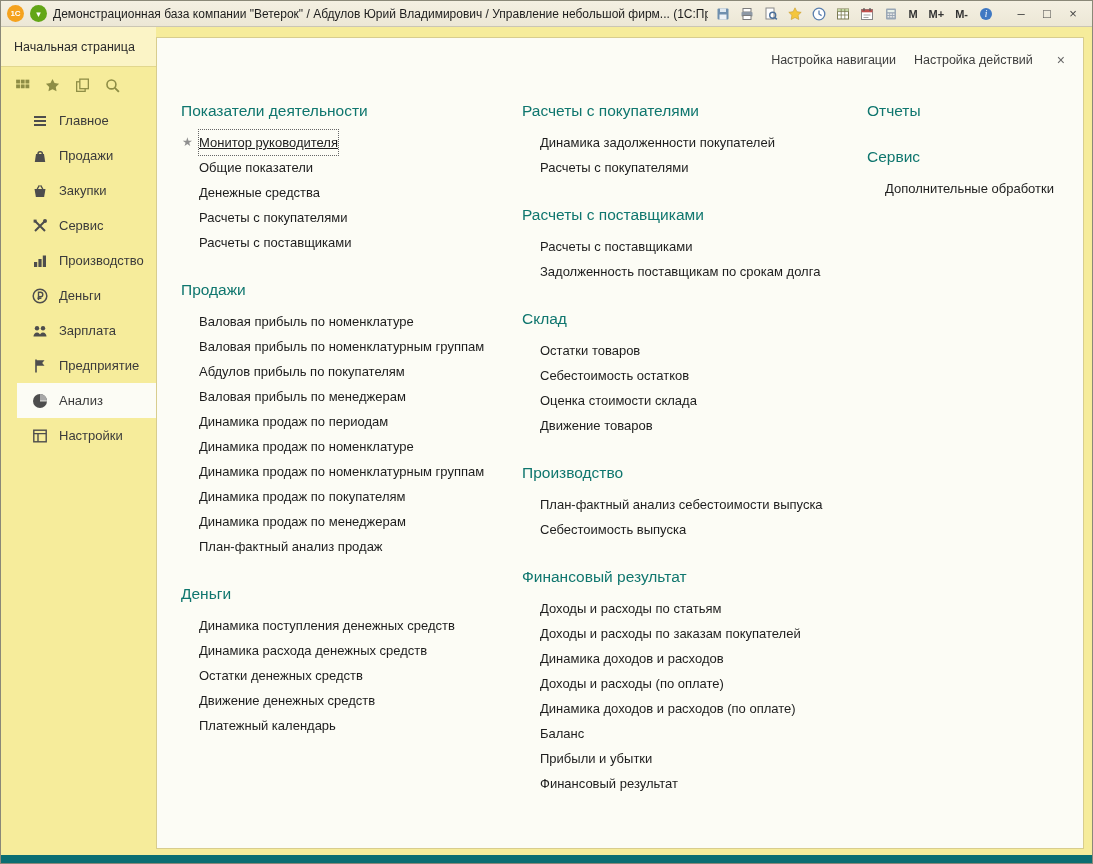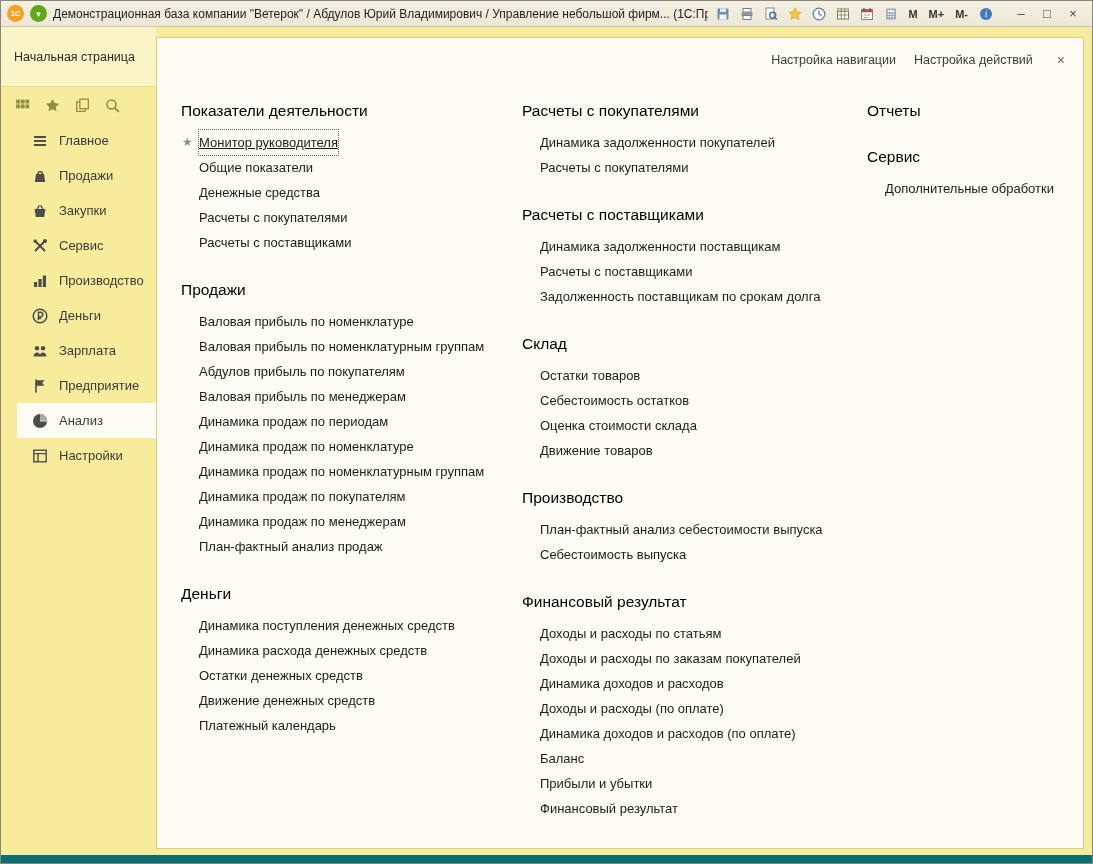--- a/index.html
+++ b/index.html
@@ -15,42 +15,42 @@
   .tb-btn { width:17px; height:17px; display:flex; align-items:center; justify-content:center; cursor:pointer; }
   .tb-btn svg { width:16px; height:16px; display:block; }
   .tb-btn.mem { width:auto; padding:0 2px; font-size:11px; color:#333; font-weight:bold; }
   .win-controls { display:flex; align-items:center; }
   .wc { width:26px; height:20px; display:flex; align-items:center; justify-content:center; font-size:13px; color:#444; cursor:pointer; }
 
   
   .app { flex:1; display:flex; background:#f6ec9b; min-height:0; }
 
   .sidebar { width:155px; flex:0 0 155px; display:flex; flex-direction:column; }
-  .side-tab { height:60px; display:flex; align-items:center; padding:0 13px; background:#fbf4c6; border-bottom:1px solid #e2d78d; font-size:12.5px; color:#2a2a2a; cursor:pointer; }
+  .side-tab { height:40px; display:flex; align-items:center; padding:0 13px; background:#fbf4c6; border-bottom:1px solid #e2d78d; font-size:12.5px; color:#2a2a2a; cursor:pointer; }
   .panel-icons { height:36px; display:flex; align-items:center; gap:13px; padding:0 13px; }
   .panel-icons .icon { width:17px; height:17px; cursor:pointer; }
   .panel-icons .icon svg { width:100%; height:100%; display:block; }
   .side-menu { flex:1;padding-left:16px; }
   .side-item { height:35px; display:flex; align-items:center; gap:10px; padding:0 8px 0 14px; font-size:13px; color:#3b3b3b; cursor:pointer; }
   .side-item.selected { background:#fcfcf5; }
   .sicon { width:18px; height:18px; flex:0 0 18px; }
   .sicon svg { width:100%; height:100%; display:block; }
 
   .content-wrap { flex:1; padding:10px 8px 6px 0; min-width:0; }
   .content { height:100%; background:#fcfcf5; border:1px solid #d8cd8e; padding:14px 18px 27px 24px; overflow:hidden; position:relative; }
   .content-actions { display:flex; justify-content:flex-end; align-items:center; gap:18px; font-size:12.5px; color:#3c3c3c; }
   .action-link { cursor:pointer; }
   .page-close { font-size:14px; color:#666; cursor:pointer; margin-left:6px; }
 
   .columns { margin-top:32px; display:flex; align-items:flex-start; }
   .col1 { width:341px; flex:0 0 341px; }
   .col2 { width:345px; flex:0 0 345px; }
   .col3 { flex:1; }
   .section { margin-bottom:24px; }
-  .section-title { font-size:15.5px; line-height:22px; color:#000000; margin-bottom:8px; }
+  .section-title { font-size:15.5px; line-height:22px; color:#0f766e; margin-bottom:8px; }
   .links { padding-left:18px; }
   .link { display:block; width:max-content; max-width:100%; position:relative; font-size:13px; line-height:25px; color:#1d1d1d; text-decoration:none; cursor:pointer; }
   .link.focused { text-decoration:underline; outline:1px dotted #666; }
   .link .star { position:absolute; left:-17px; top:0; font-size:12px; color:#8f8f8f; }
 
   .bottombar { flex:0 0 8px; background:#0b6e72; }
 </style>
 </head>
 <body>
 
@@ -320,21 +320,20 @@
               <div class="section">
                 <div class="section-title">Расчеты с покупателями</div>
                 <div class="links">
                   <a class="link">Динамика задолженности покупателей</a>
                   <a class="link">Расчеты с покупателями</a>
                 </div>
               </div>
               <div class="section">
                 <div class="section-title">Расчеты с поставщиками</div>
                 <div class="links">
-                  <a class="link">Динамика задолженности поставщикам</a>
                   <a class="link">Расчеты с поставщиками</a>
                   <a class="link">Задолженность поставщикам по срокам долга</a>
                 </div>
               </div>
               <div class="section">
                 <div class="section-title">Склад</div>
                 <div class="links">
                   <a class="link">Остатки товаров</a>
                   <a class="link">Себестоимость остатков</a>
                   <a class="link">Оценка стоимости склада</a>

